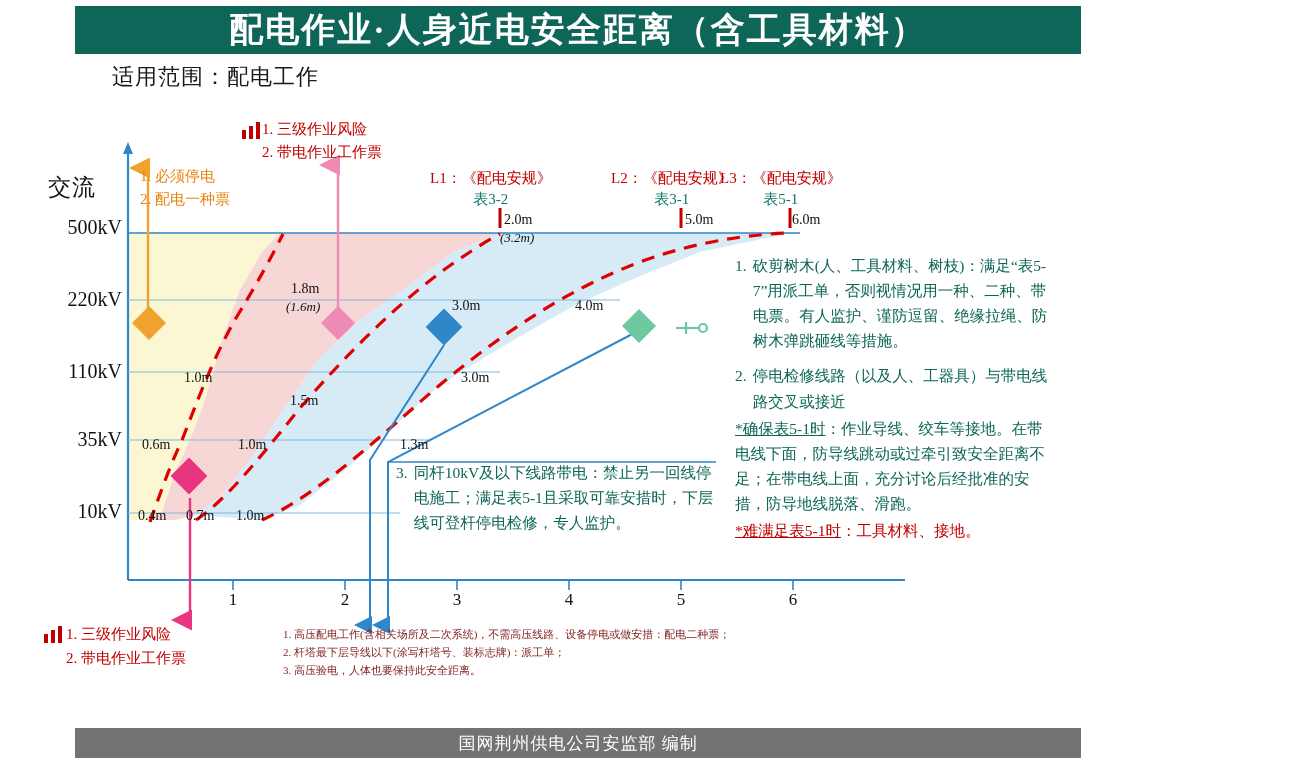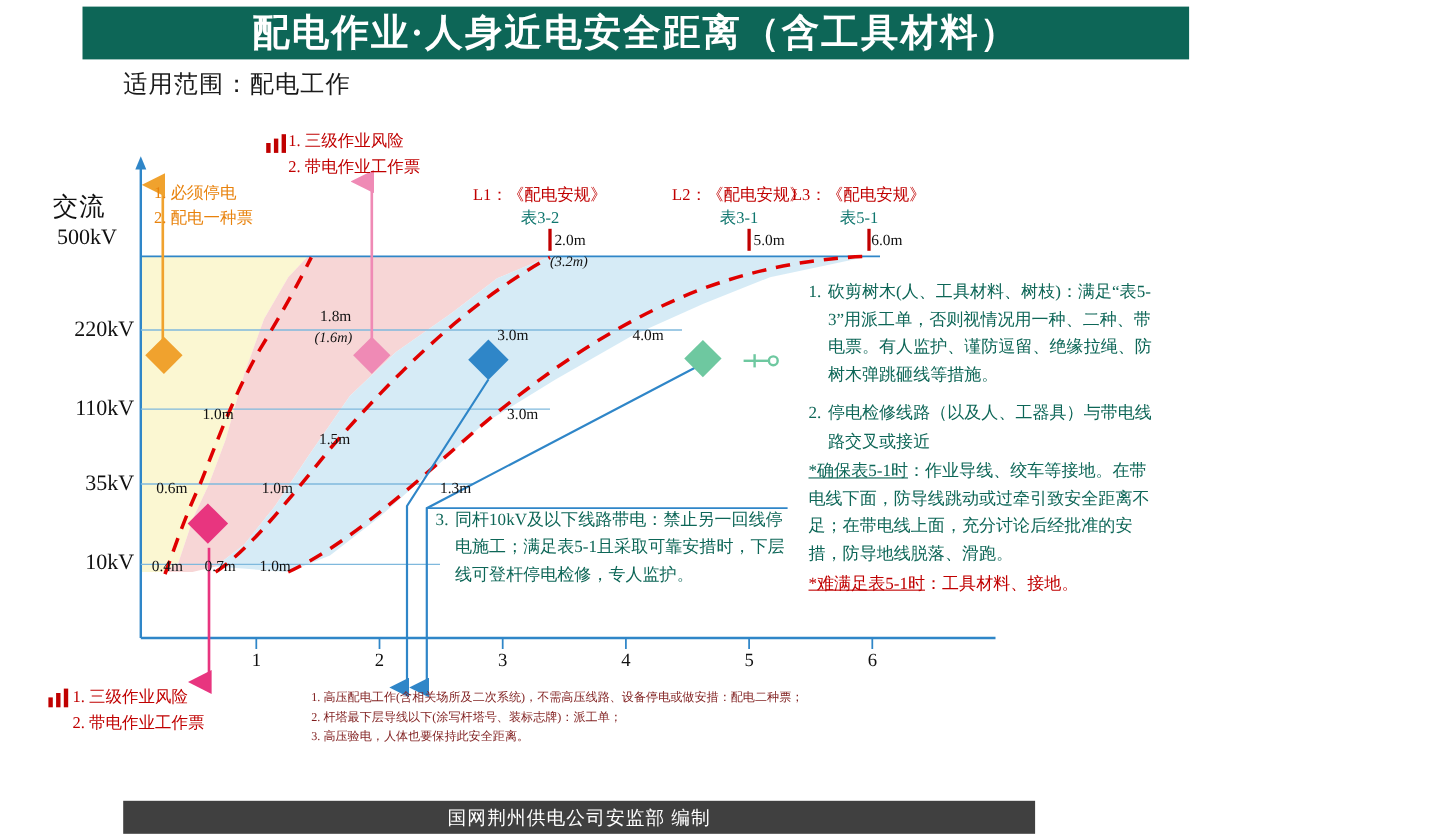--- a/index.html
+++ b/index.html
@@ -18,25 +18,24 @@
     display:flex;align-items:center;justify-content:center;
     font-family:"Liberation Serif", serif;
   }
   .scope{
     position:absolute;left:112px;top:62px;
     font-size:22px;color:#1a1a1a;letter-spacing:1px;
   }
 
   
   .footer-bar{
-    position:absolute;left:75px;top:728px;width:829px;height:30px;
-    background:#404040;color:#ffffff;
+    position:absolute;left:75px;top:728px;width:1006px;height:30px;
+    background:#737373;color:#ffffff;
     font-size:17px;display:flex;align-items:center;justify-content:center;
     letter-spacing:1px;
-    margin-left:37px;
   }
 
   
   .plot{position:absolute;left:0;top:0;width:1314px;height:758px;pointer-events:none;}
 
   .axis-label-ac{
     position:absolute;left:48px;top:172px;font-size:23px;color:#111;letter-spacing:1px;
   }
   .ytick{
     position:absolute;font-size:20px;color:#111;text-align:right;width:86px;
@@ -185,21 +184,21 @@
     </g>
     <g fill="#c00000">
       <rect x="44" y="634" width="4" height="9"></rect>
       <rect x="51" y="630" width="4" height="13"></rect>
       <rect x="58" y="626" width="4" height="17"></rect>
     </g>
   </svg>
 
   <div class="axis-label-ac">交流</div>
 
-  <div class="ytick" style="left:36px;top:205px;text-align:center;">500kV</div>
+  <div class="ytick" style="left:36px;top:216px;">500kV</div>
   <div class="ytick" style="left:36px;top:288px;">220kV</div>
   <div class="ytick" style="left:36px;top:360px;">110kV</div>
   <div class="ytick" style="left:36px;top:428px;">35kV</div>
   <div class="ytick" style="left:36px;top:500px;">10kV</div>
 
   <div class="xtick" style="left:218px;top:590px;">1</div>
   <div class="xtick" style="left:330px;top:590px;">2</div>
   <div class="xtick" style="left:442px;top:590px;">3</div>
   <div class="xtick" style="left:554px;top:590px;">4</div>
   <div class="xtick" style="left:666px;top:590px;">5</div>
@@ -244,21 +243,21 @@
     <div class="sub">表3-1</div>
   </div>
   <div class="lcol" style="left:720px;top:168px;">
     <div>L3：《配电安规》</div>
     <div class="sub">表5-1</div>
   </div>
 
   <div class="right-note">
     <div style="display:flex;gap:6px;margin-bottom:10px;">
       <span class="num">1.</span>
-      <span>砍剪树木(人、工具材料、树枝)：满足“表5-3”用派工单，否则视情况用一种、二种、带电票。有人监护、谨防逗留、绝缘拉绳、防树木弹跳砸线等措施。</span>
+      <span>砍剪树木(人、工具材料、树枝)：满足“表5-7”用派工单，否则视情况用一种、二种、带电票。有人监护、谨防逗留、绝缘拉绳、防树木弹跳砸线等措施。</span>
     </div>
     <div style="display:flex;gap:6px;margin-bottom:2px;">
       <span class="num">2.</span>
       <span>停电检修线路（以及人、工器具）与带电线路交叉或接近</span>
     </div>
     <div style="margin-bottom:2px;">
       <span class="u">*确保表5-1时</span><span>：作业导线、绞车等接地。在带电线下面，防导线跳动或过牵引致安全距离不足；在带电线上面，充分讨论后经批准的安措，防导地线脱落、滑跑。</span>
     </div>
     <div>
       <span class="warn u">*难满足表5-1时</span><span class="warn">：工具材料、接地。</span>

